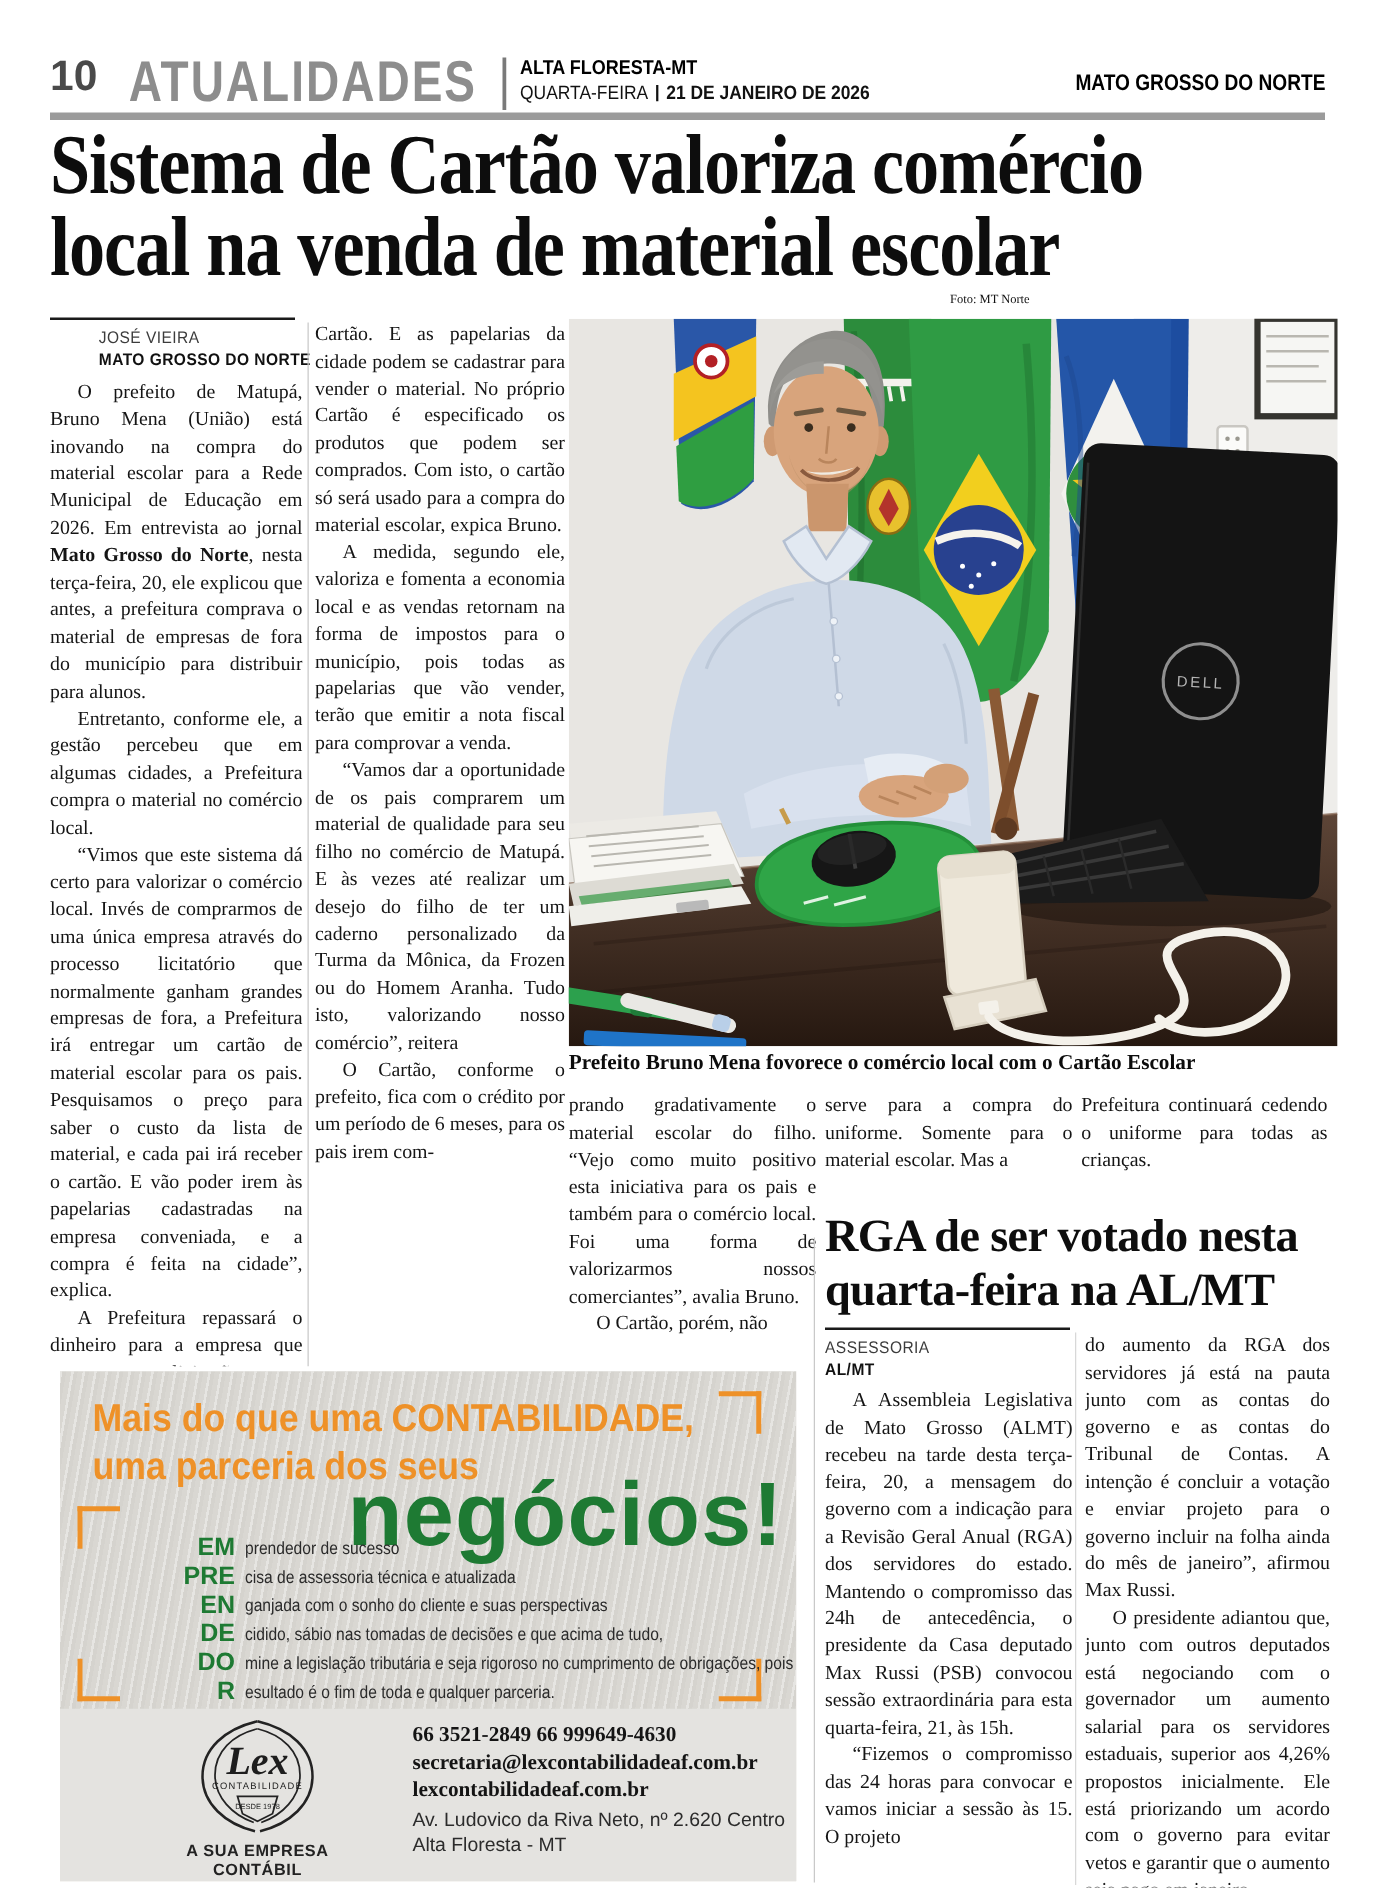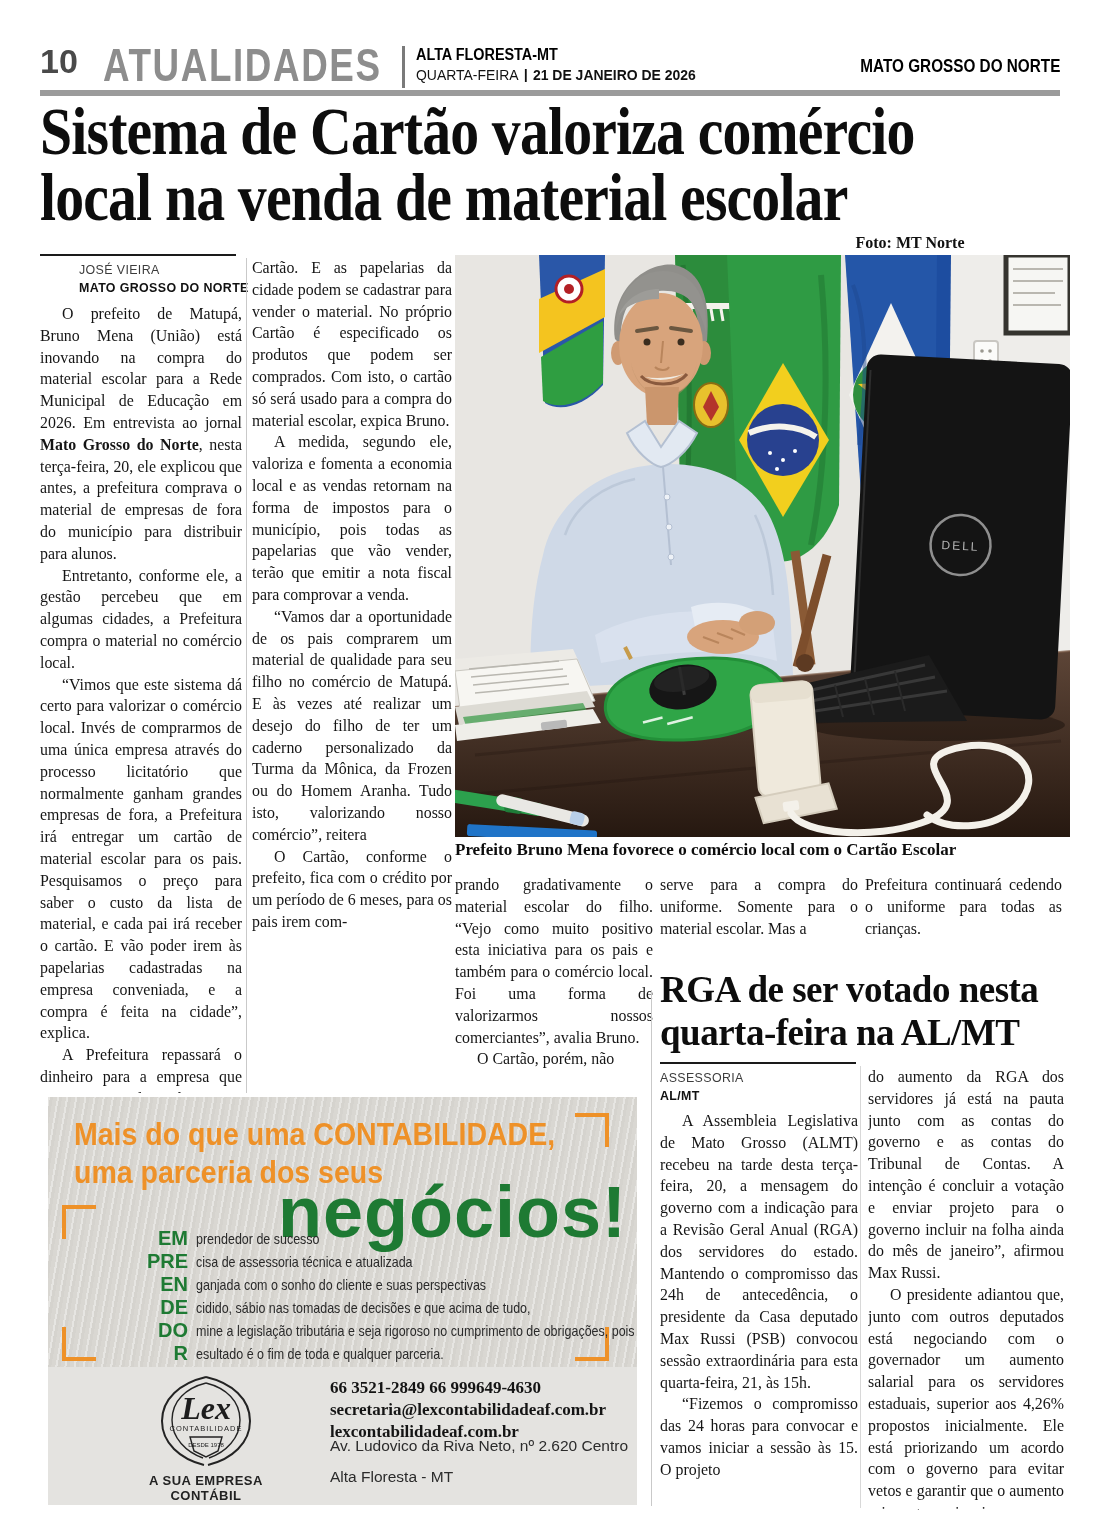--- a/index.html
+++ b/index.html
@@ -18,21 +18,21 @@
   .hdr-loc{font-family:"Liberation Sans",sans-serif;font-weight:bold;font-size:16px;color:#000;}
   .hdr-date{font-family:"Liberation Sans",sans-serif;font-size:15.5px;color:#111;}
   .hdr-date b{font-weight:bold;}
   .hdr-pipe{display:inline-block;width:0;border-left:2px solid #111;height:13px;margin:0 7px -2px 7px;}
   .paper{font-family:"Liberation Sans",sans-serif;font-weight:bold;font-size:18px;color:#000;
          transform-origin:right top;}
   .hdr-rule{background:#9b9b9b;height:6px;}
 
   
   .headline{font-weight:bold;font-size:68px;line-height:66px;letter-spacing:-1px;color:#0d0d0d;white-space:nowrap;}
-  .photo-credit{font-weight:bold;font-size:16px;text-align:center;}
+  .photo-credit{font-weight:normal;font-size:10px;text-align:left;}
 
   
   .byrule{height:2px;background:#1a1a1a;}
   .byline-a{font-family:"Liberation Sans",sans-serif;font-size:13.5px;color:#3c3c3c;letter-spacing:.4px;}
   .byline-b{font-family:"Liberation Sans",sans-serif;font-weight:bold;font-size:13.5px;color:#111;letter-spacing:.4px;}
 
   
   .col{font-size:15.9px;line-height:21.8px;text-align:justify;overflow:hidden;color:#151515;}
   .col p{margin:0;text-indent:22px;}
   .col p.noind{text-indent:0;}
@@ -373,17 +373,17 @@
         <text x="60" y="58" text-anchor="middle" font-family="Liberation Sans, sans-serif" font-size="7.5" letter-spacing="1" fill="#1d1d1d">CONTABILIDADE</text>
         <path d="M44,64 L76,64 L72,78 L60,84 L48,78 Z" fill="none" stroke="#232323" stroke-width="1.4"></path>
         <text x="60" y="74" text-anchor="middle" font-family="Liberation Sans, sans-serif" font-size="6" fill="#1d1d1d">DESDE 1978</text>
       </svg>
       <div class="brand-tagline" style="margin-top:4px;">A SUA EMPRESA CONTÁBIL</div>
     </div>
 
     <div class="abs contact-strong" style="left:282px;top:281px;">66 3521-2849  66 999649-4630</div>
     <div class="abs contact-strong" style="left:282px;top:303px;">secretaria@lexcontabilidadeaf.com.br</div>
     <div class="abs contact-strong" style="left:282px;top:325px;">lexcontabilidadeaf.com.br</div>
-    <div class="abs contact-reg" style="left:282px;top:340px;">Av. Ludovico da Riva Neto, nº 2.620 Centro</div>
+    <div class="abs contact-reg" style="left:282px;top:351px;">Av. Ludovico da Riva Neto, nº 2.620 Centro</div>
     <div class="abs contact-reg" style="left:282px;top:371px;">Alta Floresta - MT</div>
   </div>
 
 </div>
 
 </body></html>

